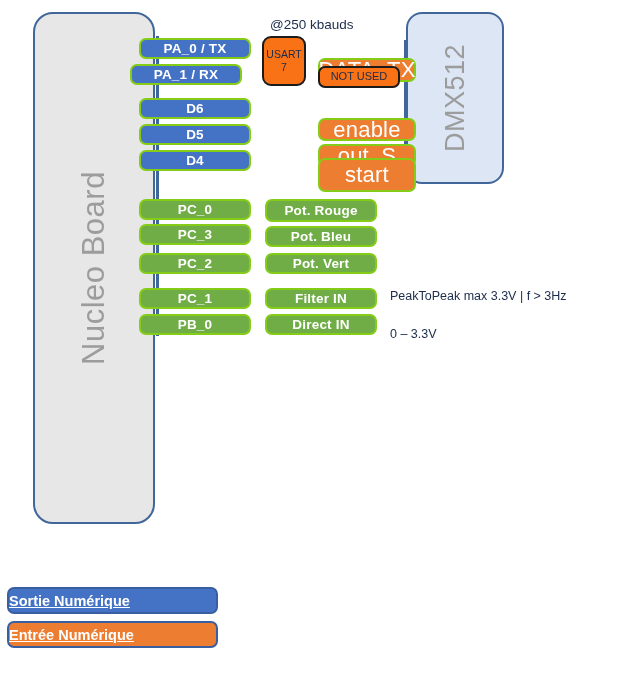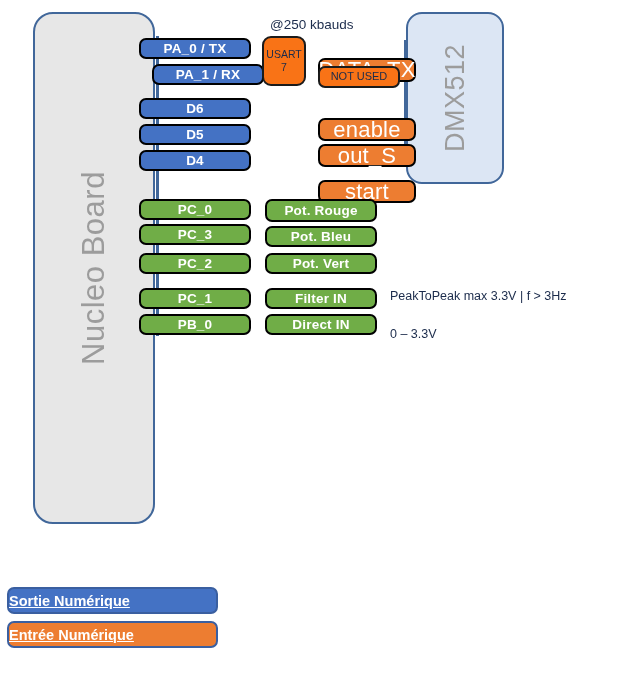--- a/index.html
+++ b/index.html
@@ -44,21 +44,21 @@
 
   
   .bus{position:absolute;background:#41679A;}
   #bus-left{left:156px;top:36px;width:3px;height:300px;}
   #bus-right{left:404px;top:40px;width:3px;height:126px;}
 
   
   .pill{
     position:absolute;
     box-sizing:border-box;
-    border:2px solid #000000;
+    border:2px solid #84cc16;
     border-radius:7px;
     display:flex;
     align-items:center;
     justify-content:center;
     color:#ffffff;
     font-size:13.5px;
     font-weight:bold;
     letter-spacing:.2px;
     line-height:1;
   }
@@ -120,21 +120,21 @@
   <div class="board" id="dmx-board">
     <span class="board-label">DMX512</span>
   </div>
 
   <div class="bus" id="bus-left"></div>
   <div class="bus" id="bus-right"></div>
 
   <div class="pill blue" style="left:139px;top:38px;width:112px;height:21px;">
     <span>PA_0 / TX</span>
   </div>
-  <div class="pill blue" style="left:152px;top:64px;width:112px;height:21px;text-align:center;">
+  <div class="pill blue" style="left:130px;top:64px;width:112px;height:21px;text-align:center;">
     <span>PA_1 / RX</span>
   </div>
   <div class="pill blue" style="left:139px;top:98px;width:112px;height:21px;">
     <span>D6</span>
   </div>
   <div class="pill blue" style="left:139px;top:124px;width:112px;height:21px;">
     <span>D5</span>
   </div>
   <div class="pill blue" style="left:139px;top:150px;width:112px;height:21px;">
     <span>D4</span>
@@ -170,21 +170,21 @@
   <div class="plainbox" id="not-used-box">
     <span>NOT USED</span>
   </div>
 
   <div class="pill orange big" style="left:318px;top:98px;width:98px;height:23px;">
     <span>enable</span>
   </div>
   <div class="pill orange big" style="left:318px;top:124px;width:98px;height:23px;">
     <span>out_S</span>
   </div>
-  <div class="pill orange big" style="left:318px;top:160px;width:98px;height:23px;">
+  <div class="pill orange big" style="left:318px;top:138px;width:98px;height:34px;">
     <span>start</span>
   </div>
 
   <div class="pill green" style="left:265px;top:199px;width:112px;height:23px;">
     <span>Pot. Rouge</span>
   </div>
   <div class="pill green" style="left:265px;top:226px;width:112px;height:21px;">
     <span>Pot. Bleu</span>
   </div>
   <div class="pill green" style="left:265px;top:253px;width:112px;height:21px;">

